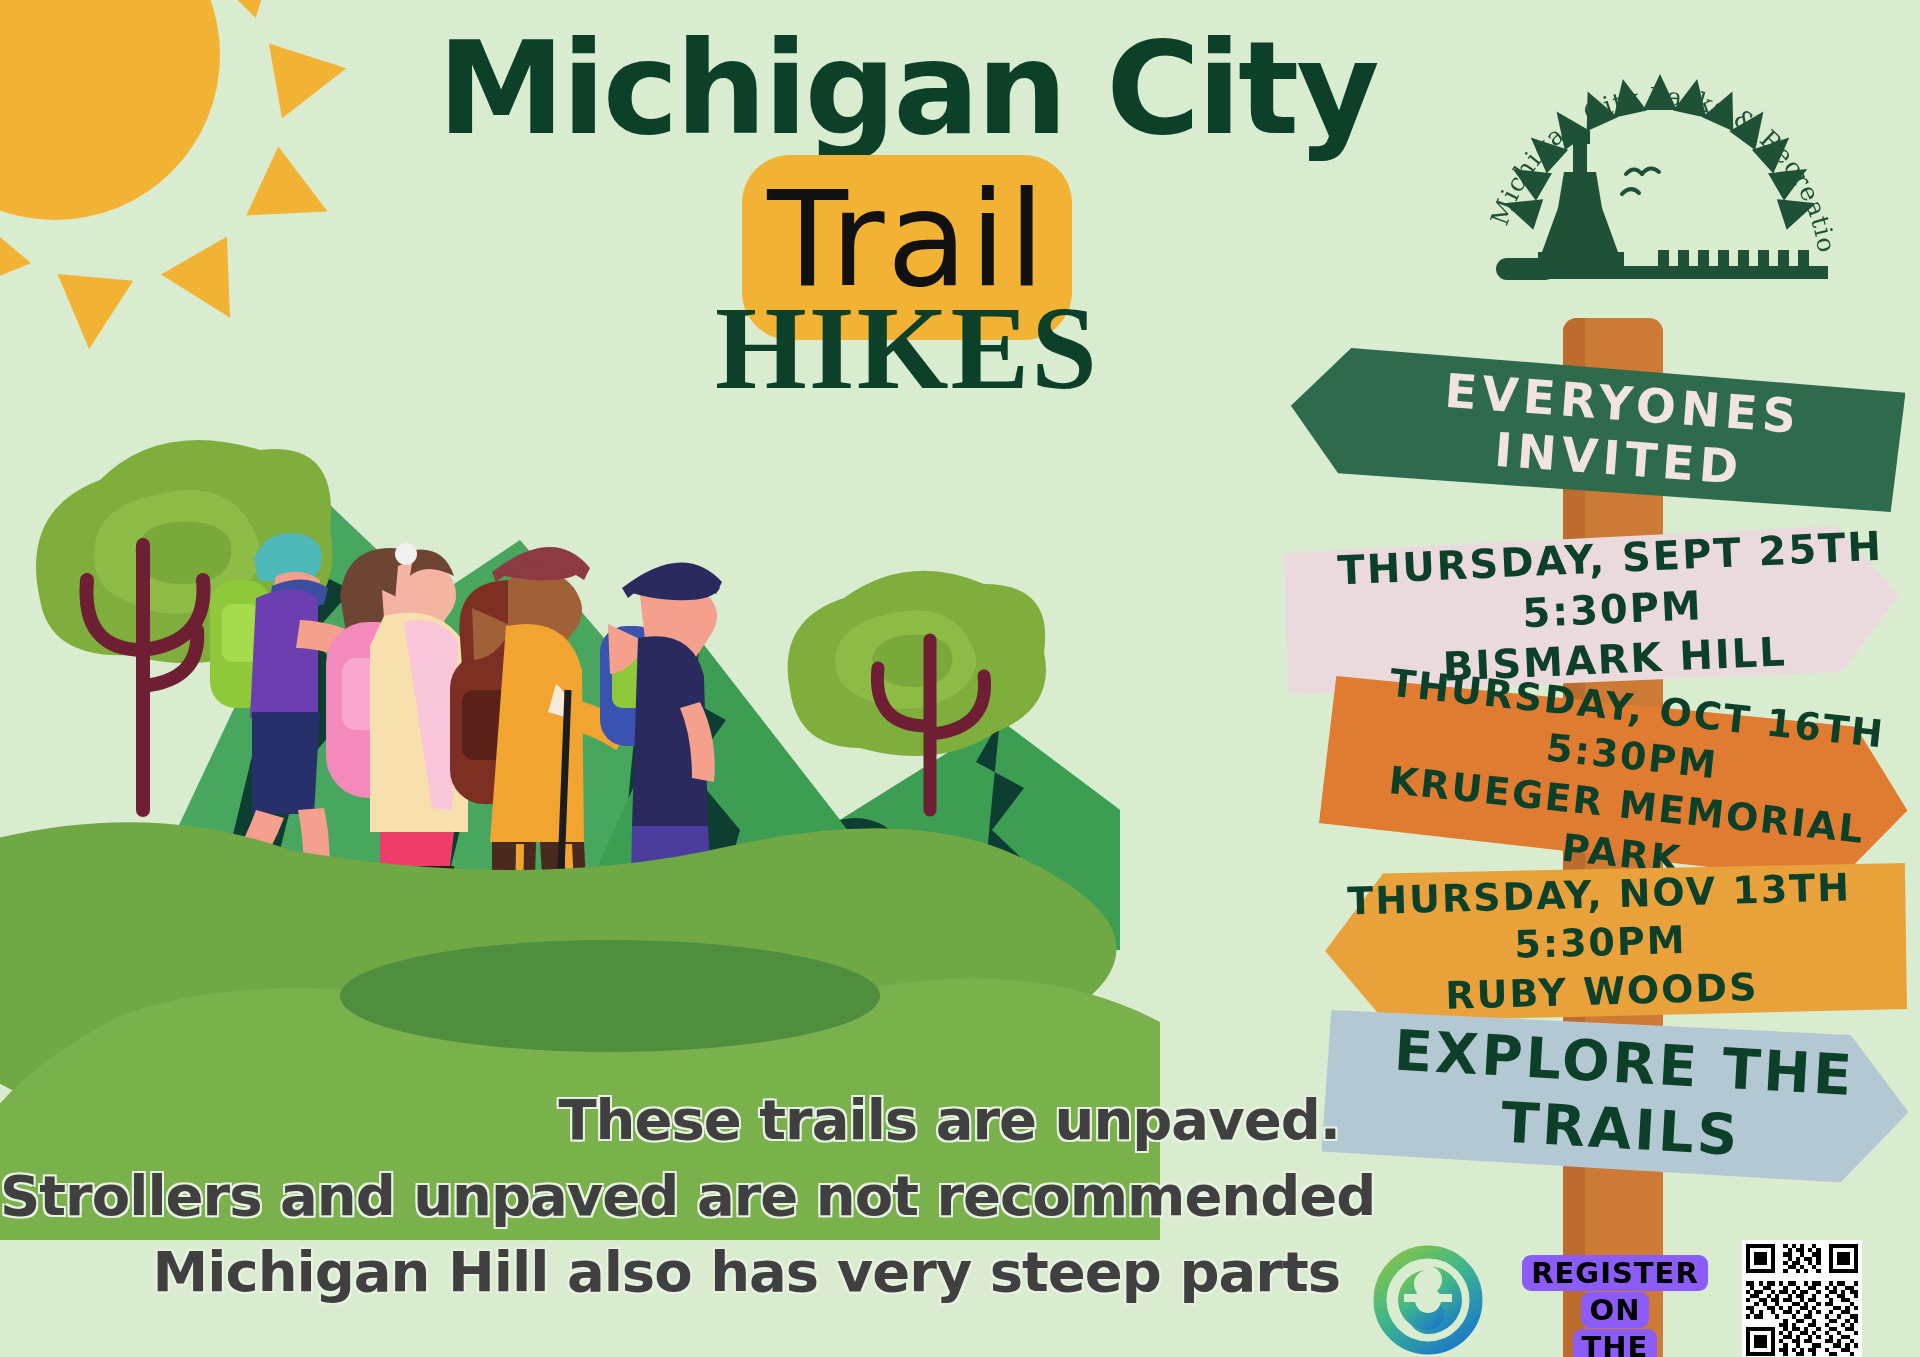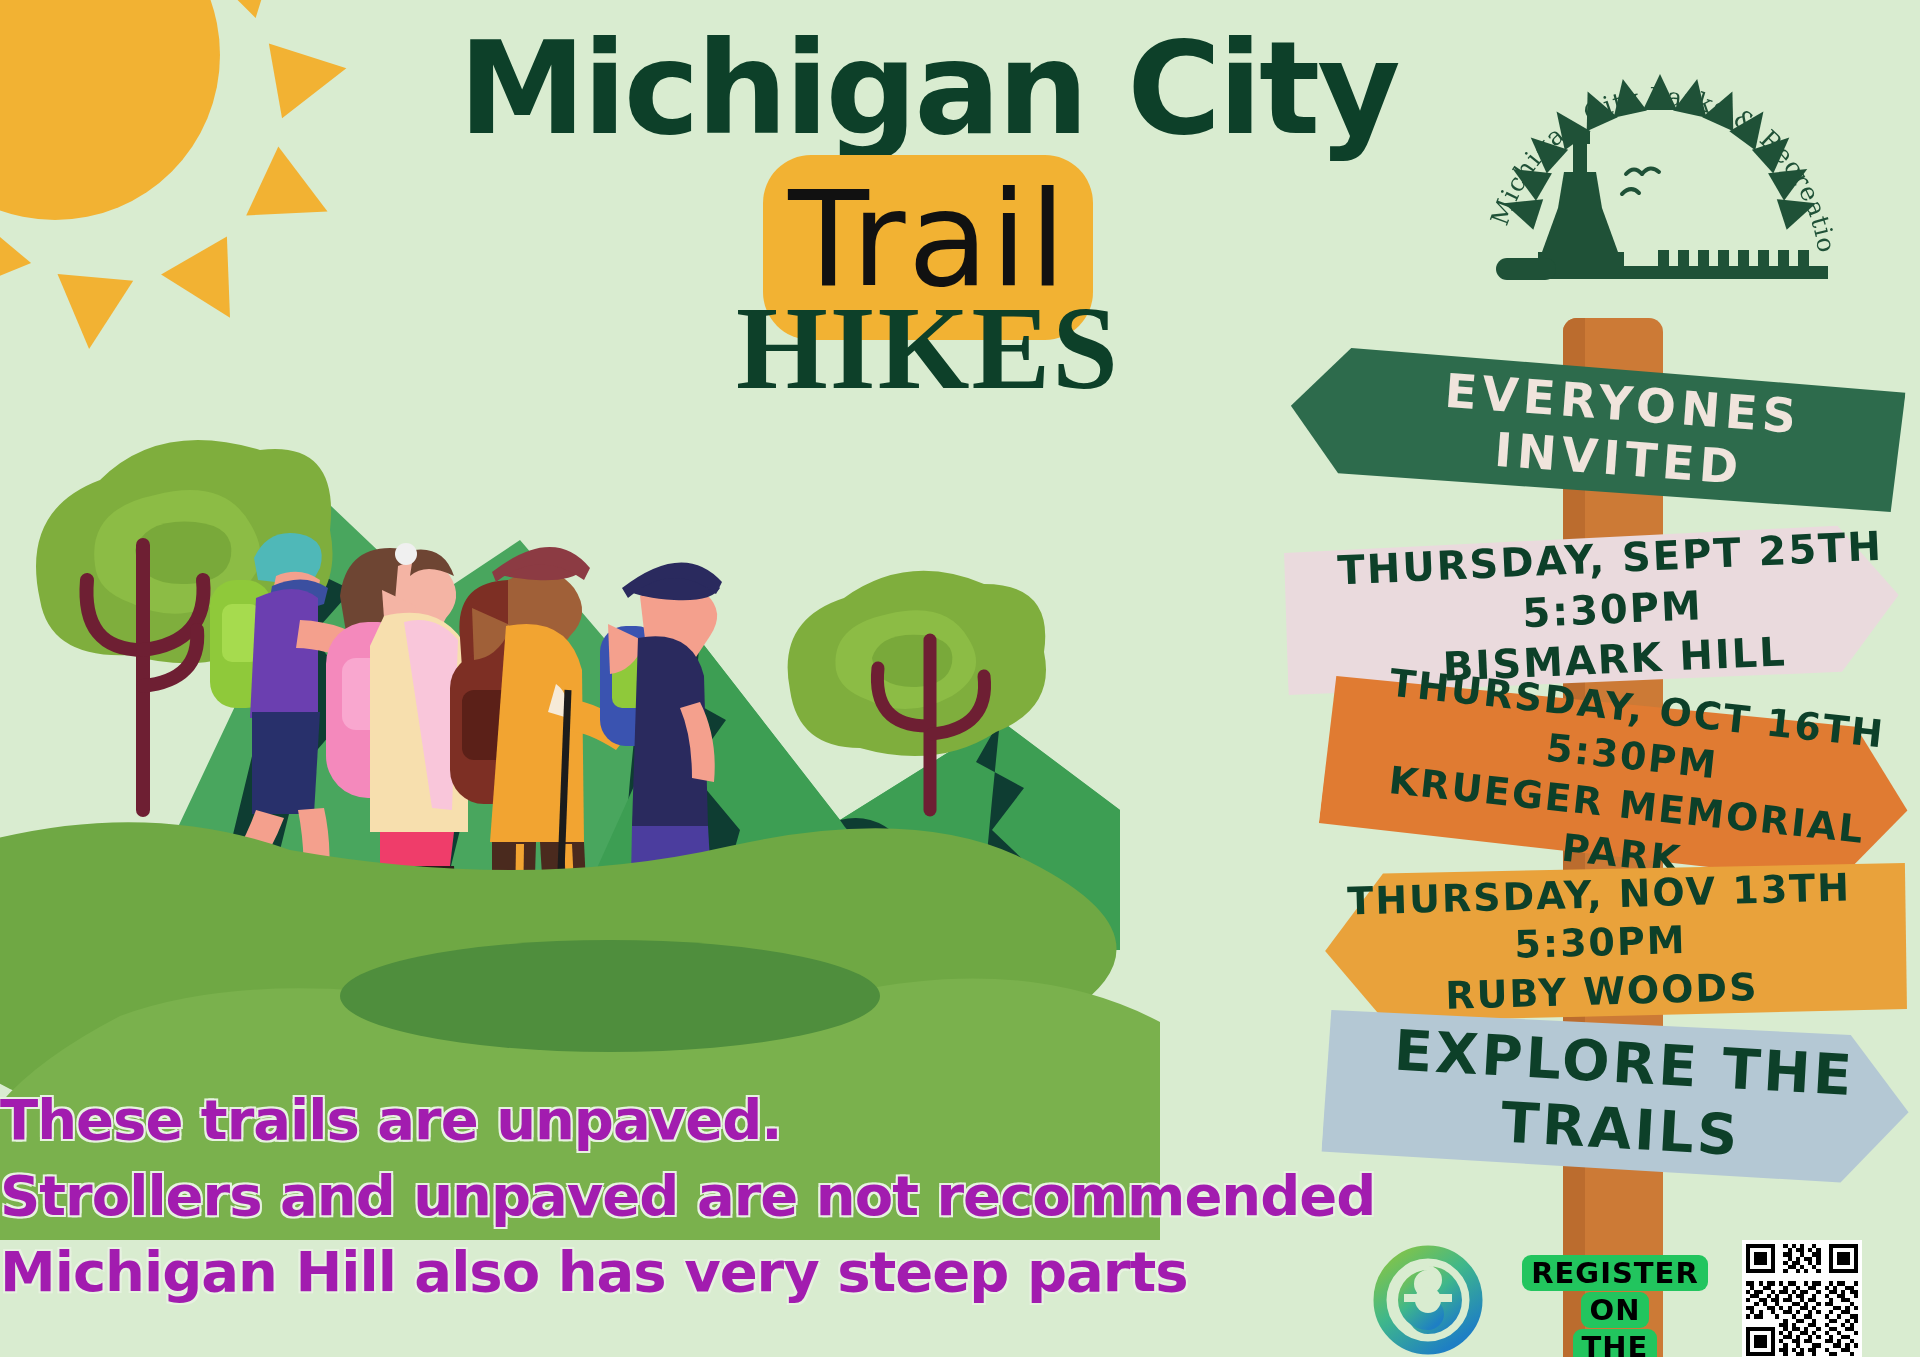--- a/index.html
+++ b/index.html
@@ -14,21 +14,21 @@
   }
 
   
   .sun-disc{
     position:absolute; left:-110px; top:-110px;
     width:330px; height:330px; border-radius:50%;
     background:#f2b233;
   }
 
   
-  .title-block{ position:absolute; left:418px; top:25px; width:1020px; }
+  .title-block{ position:absolute; left:397px; top:25px; width:1020px; }
   .t-line1{
     font-family:"DejaVu Sans", sans-serif;
     font-weight:bold; font-size:128px; line-height:1.0;
     color:#0d4029; letter-spacing:-3px; text-align:center;
     white-space:nowrap;
   }
   .trail-wrap{
     position:relative; text-align:center; height:195px; margin-top:-6px;
   }
   .trail-chip{
@@ -90,38 +90,38 @@
 
   .s-nov{ left:1323px; top:865px; width:585px; height:155px; transform:rotate(-1.6deg); }
   .s-nov .txt{ color:#0d4029; font-size:38px; line-height:1.28; padding-right:30px; }
 
   .s-explore{ left:1325px; top:1020px; width:585px; height:152px; transform:rotate(3.2deg); }
   .s-explore .txt{ color:#0d4029; font-size:56px; line-height:1.18; letter-spacing:3px; padding-left:10px; }
 
   
   .notes{
     position:absolute; left:0px; top:1082px; width:1340px;
-    text-align:left;
+    text-align:right;
     font-family:"DejaVu Sans", sans-serif; font-weight:bold;
-    color:#a21caf; font-size:56px; line-height:1.36;
+    color:#404040; font-size:56px; line-height:1.36;
     letter-spacing:-1px;
     text-shadow: 2px 2px 0 #e7f2e0, -2px -2px 0 #e7f2e0, 2px -2px 0 #e7f2e0, -2px 2px 0 #e7f2e0;
   }
   .notes div{ white-space:nowrap; }
 
   
   .otto-logo{ position:absolute; left:1372px; top:1244px; width:112px; height:112px; }
   .reg{
     position:absolute; left:1505px; top:1255px; width:220px;
     text-align:center;
     font-family:"DejaVu Sans", sans-serif; font-weight:bold;
     font-size:29px; line-height:1.28; color:#000; letter-spacing:1px;
   }
   .reg span{
-    background:#22c55e; padding:1px 9px; border-radius:9px;
+    background:#8b5cf6; padding:1px 9px; border-radius:9px;
     box-decoration-break:clone; -webkit-box-decoration-break:clone;
   }
   .qr{ position:absolute; left:1742px; top:1240px; width:120px; height:120px; background:#fff; }
 </style>
 </head>
 <body>
 
 <div id="poster">
 
   <div>

